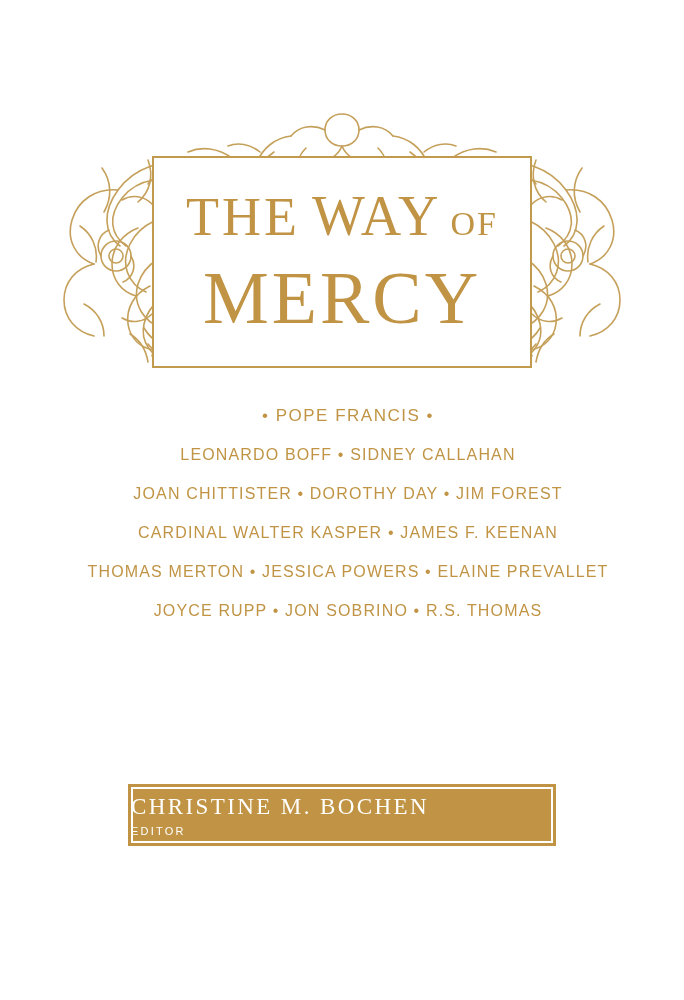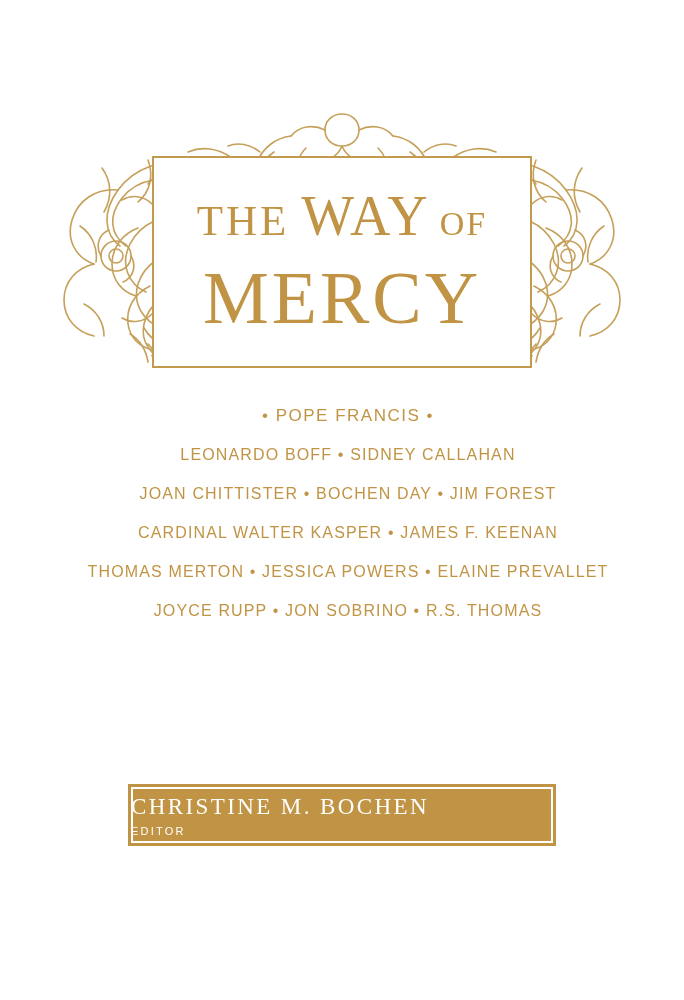--- a/index.html
+++ b/index.html
@@ -55,21 +55,21 @@
 
   .line1 {
     display: flex;
     align-items: baseline;
     justify-content: center;
     color: #c09444;
     font-family: "Liberation Serif", serif;
     white-space: nowrap;
   }
   .word-the {
-    font-size: 43px;
+    font-size: 54px;
     letter-spacing: 3px;
   }
   .word-way {
     font-size: 56px;
     letter-spacing: 2px;
     margin-left: 12px;
     margin-right: 10px;
   }
   .word-of {
     font-size: 34px;
@@ -206,21 +206,21 @@
         <span class="word-way">WAY</span>
         <span class="word-of">OF</span>
       </div>
       <div class="line2">MERCY</div>
     </div>
   </div>
 
   <div class="contributors">
     <div class="contrib-line first">•  POPE FRANCIS  •</div>
     <div class="contrib-line">LEONARDO BOFF  •  SIDNEY CALLAHAN</div>
-    <div class="contrib-line">JOAN CHITTISTER  •  BOCHEN DAY  •  JIM FOREST</div>
+    <div class="contrib-line">JOAN CHITTISTER  •  DOROTHY DAY  •  JIM FOREST</div>
     <div class="contrib-line">CARDINAL WALTER KASPER  •  JAMES F. KEENAN</div>
     <div class="contrib-line">THOMAS MERTON  •  JESSICA POWERS  •  ELAINE PREVALLET</div>
     <div class="contrib-line">JOYCE RUPP  •  JON SOBRINO  •  R.S. THOMAS</div>
   </div>
 
   <div class="editor-banner">
     <div class="editor-name">CHRISTINE M. BOCHEN</div>
     <div class="editor-role">EDITOR</div>
   </div>
 

